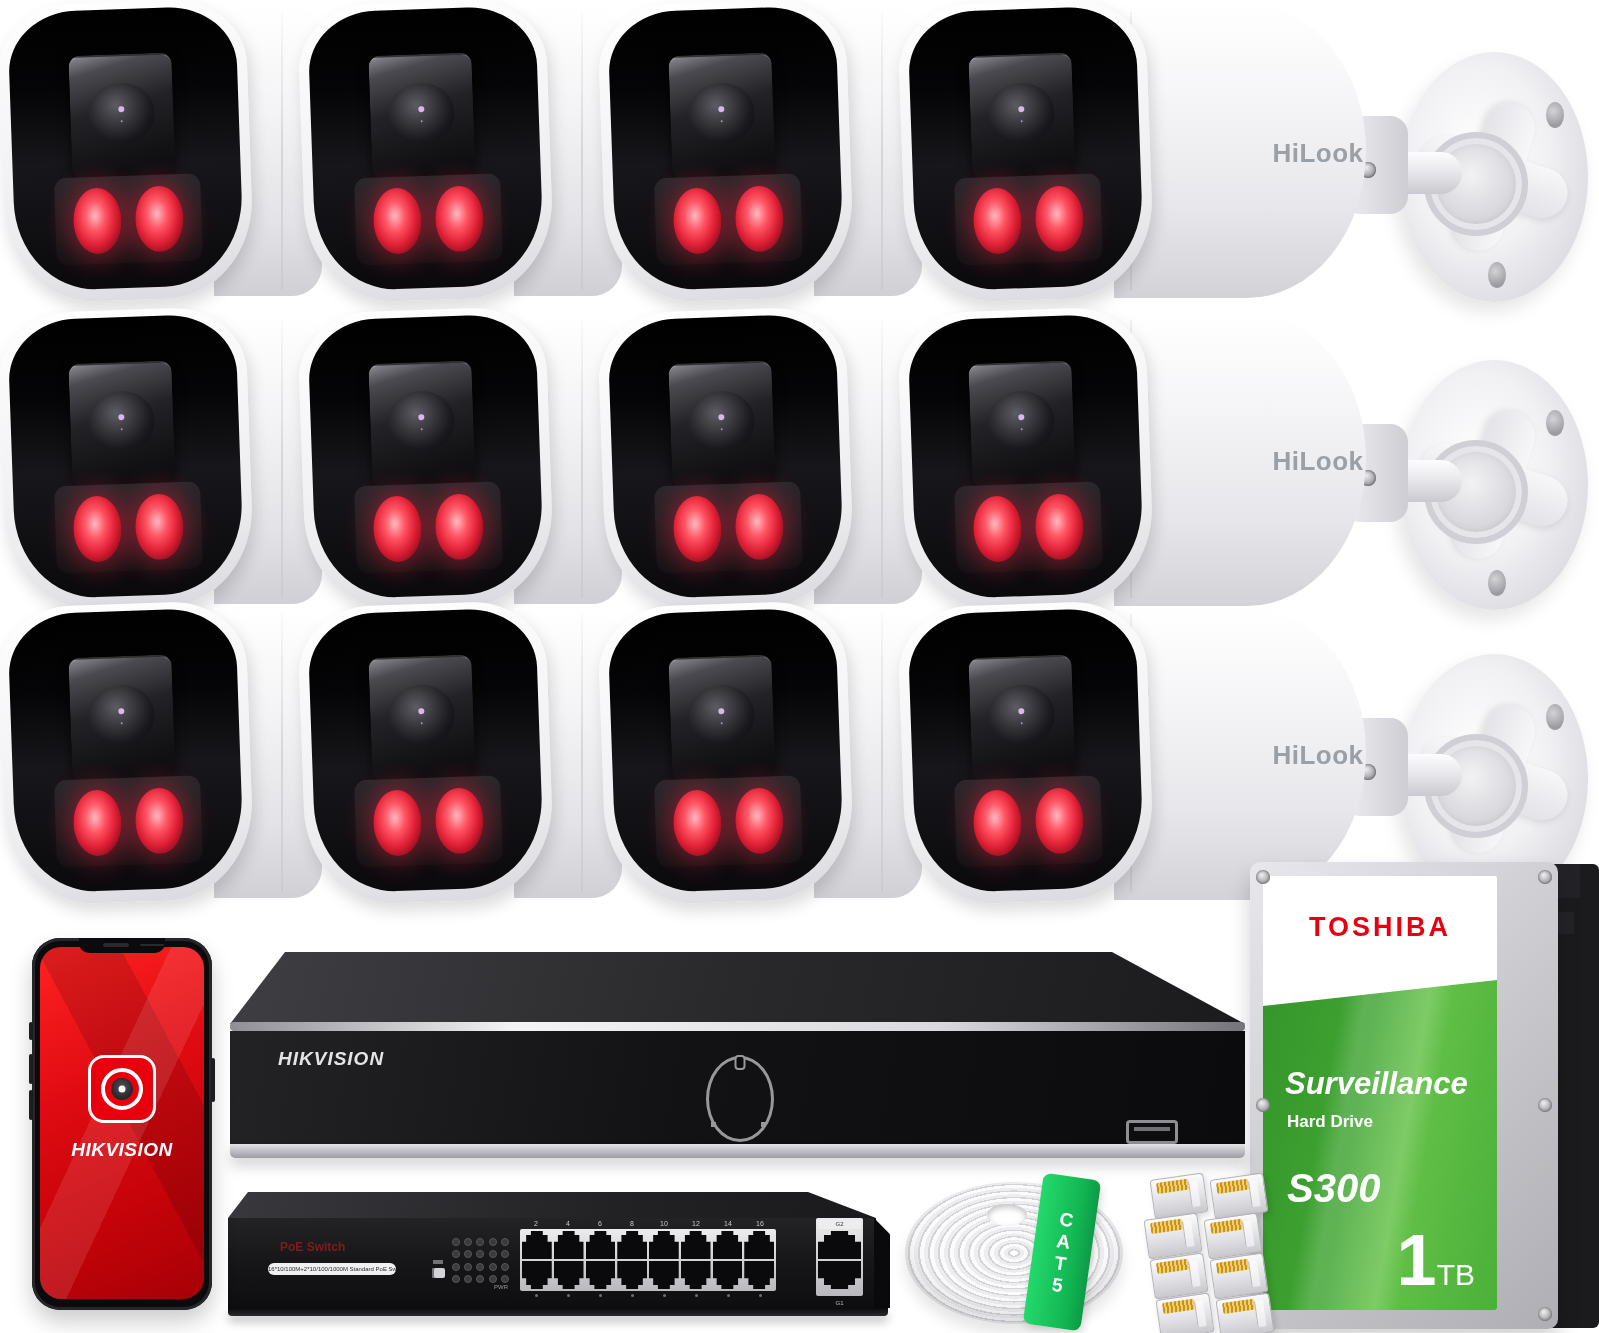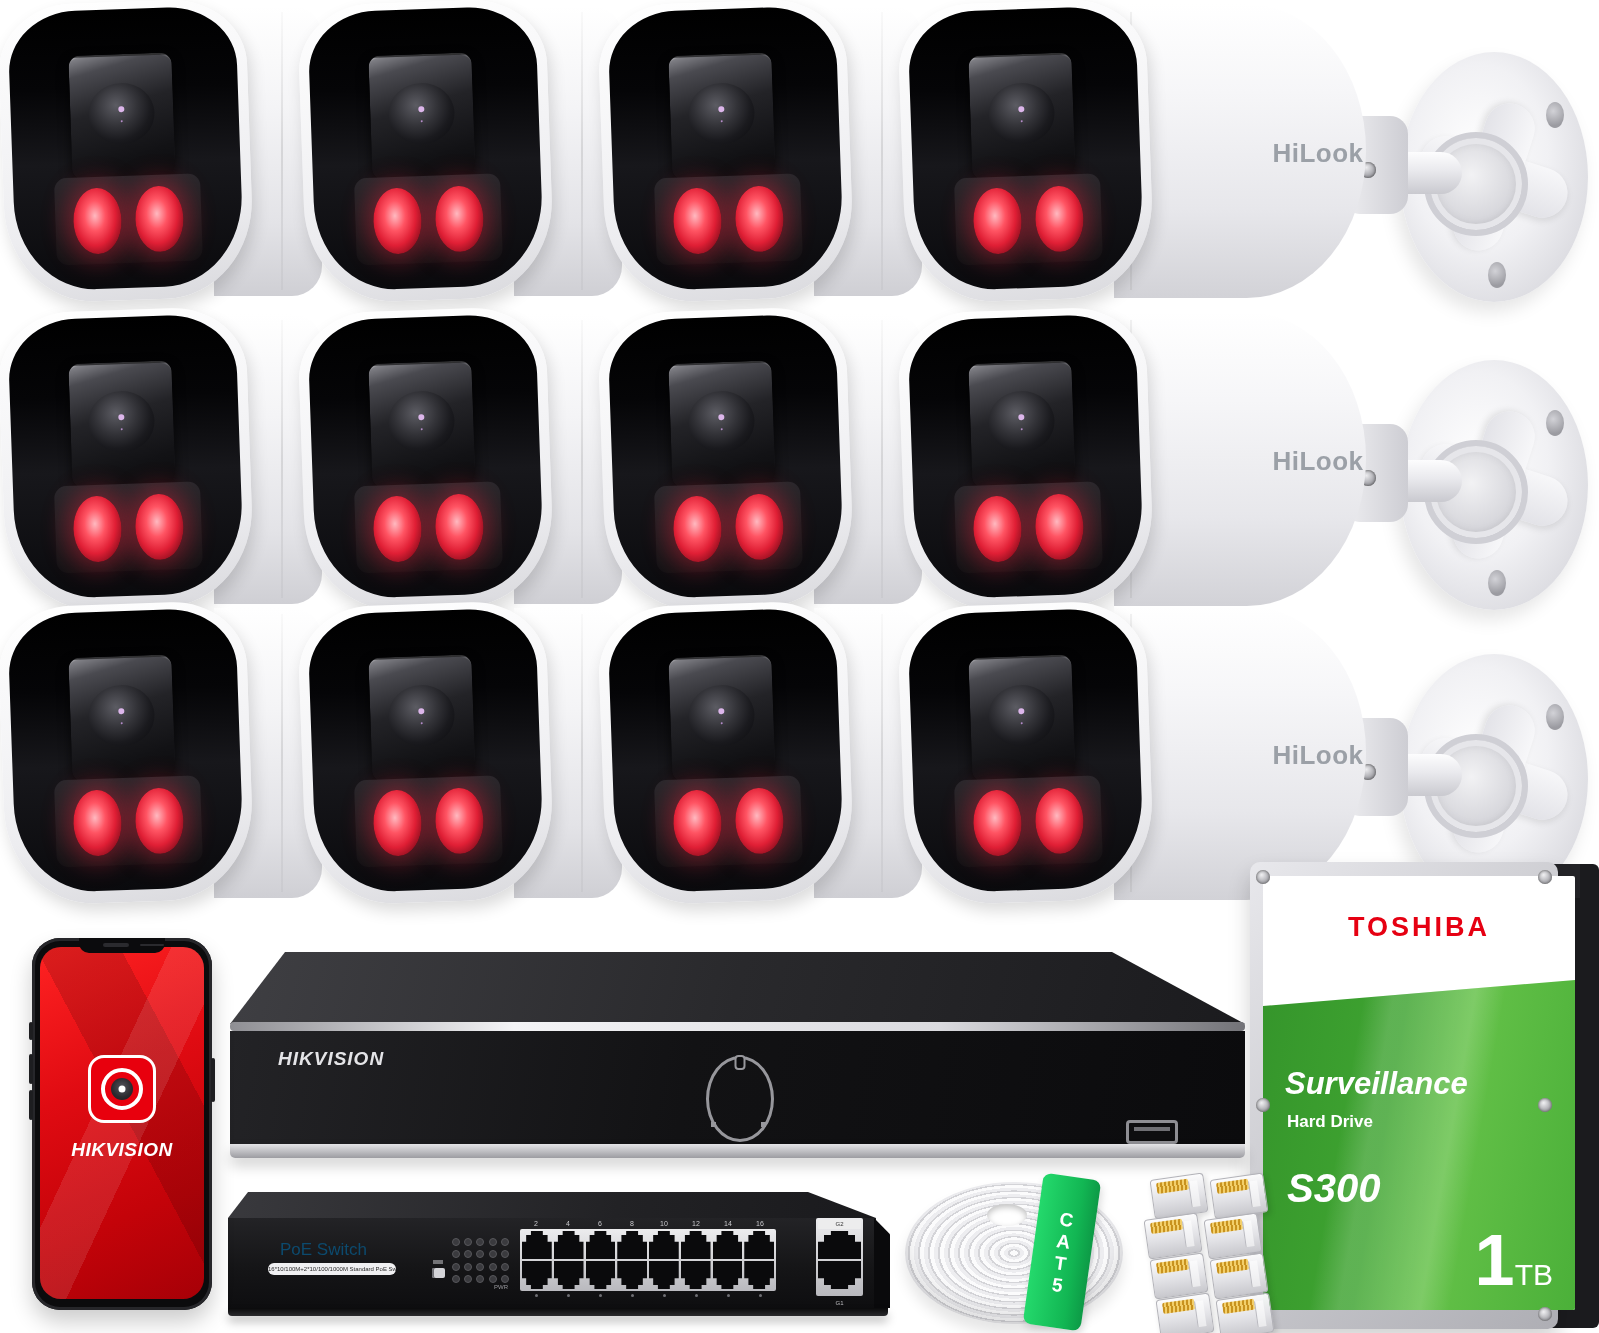--- a/index.html
+++ b/index.html
@@ -120,21 +120,21 @@
   .sw-top{position:absolute;left:0;top:0;width:648px;height:26px;
     background:linear-gradient(100deg,#39393d,#222225 60%,#1a1a1d);
     clip-path:polygon(20px 0,580px 0,648px 26px,0 26px);}
   .sw-front{position:absolute;left:0;top:26px;width:648px;height:90px;
     background:linear-gradient(180deg,#232326,#151517 55%,#0e0e10);}
   .sw-side{position:absolute;left:646px;top:26px;width:16px;height:90px;background:#0a0a0c;
     clip-path:polygon(0 0,100% 18%,100% 100%,0 100%);}
   .sw-bottom{position:absolute;left:0;top:116px;width:660px;height:8px;
     background:linear-gradient(180deg,#0a0a0b,#2a2a2d);border-radius:0 0 4px 4px;
     box-shadow:0 6px 10px rgba(0,0,0,.25);}
-  .sw-title{position:absolute;left:52px;top:48px;font-size:17px;font-weight:400;color:#0c4a6e;}
+  .sw-title{position:absolute;left:52px;top:48px;font-size:12px;font-weight:700;color:#7f1d1d;}
   .sw-pill{position:absolute;left:40px;top:71px;width:128px;height:12px;border-radius:7px;
     background:#f0f0f2;color:#2a2a2a;font-size:6px;line-height:12px;text-align:center;
     white-space:nowrap;overflow:hidden;}
   .sw-toggle{position:absolute;left:204px;top:76px;width:13px;height:10px;background:#d4d4d8;
     border-radius:2px;box-shadow:inset 2px 0 0 #6f6f74;}
   .sw-toggle::before{content:"";position:absolute;left:1px;top:-8px;width:10px;height:4px;
     background:linear-gradient(#9a9a9e,#9a9a9e);opacity:.7;}
   .sw-leds{position:absolute;left:224px;top:46px;width:58px;height:46px;display:grid;
     grid-template-columns:repeat(5,1fr);grid-template-rows:repeat(4,1fr);gap:3px;}
   .sw-led{width:6px;height:6px;border-radius:50%;background:#3a3a3e;border:1px solid #57575b;}
@@ -183,21 +183,21 @@
 
   
   #hdd{position:absolute;left:1250px;top:858px;width:349px;height:475px;z-index:30;}
   .hdd-dark{position:absolute;left:290px;top:6px;width:59px;height:464px;background:#1b1b1e;
     border-radius:0 6px 6px 0;}
   .hdd-dark::before{content:"";position:absolute;left:-30px;top:0;width:70px;height:34px;background:#232327;
     box-shadow:0 42px 0 -6px #232327;}
   .hdd-frame{position:absolute;left:0;top:4px;width:308px;height:467px;border-radius:10px;
     background:linear-gradient(135deg,#e8e8ec 0%,#c6c6cb 55%,#aeaeb4 100%);
     box-shadow:0 12px 22px rgba(0,0,0,.18);}
-  .hdd-label{position:absolute;left:13px;top:14px;width:312px;height:434px;background:#ffffff;
+  .hdd-label{position:absolute;left:13px;top:14px;width:234px;height:434px;background:#ffffff;
     overflow:hidden;border-radius:2px;}
   .hdd-green{position:absolute;left:0;right:0;top:104px;bottom:0;
     background:linear-gradient(100deg,#35952b 0%,#3fa431 40%,#64c148 58%,#4bb039 100%);
     clip-path:polygon(0 26px,100% 0,100% 100%,0 100%);}
   .hdd-green::after{content:"";position:absolute;inset:0;
     background:linear-gradient(100deg,transparent 28%,rgba(255,255,255,.17) 36%,rgba(255,255,255,.17) 58%,transparent 66%);}
   .hdd-brand{position:absolute;left:0;right:0;top:36px;text-align:center;color:#e60012;
     font-weight:800;font-size:27px;letter-spacing:3px;}
   .hdd-surv{position:absolute;left:22px;top:190px;color:#ffffff;font-weight:700;font-style:italic;
     font-size:31px;}

